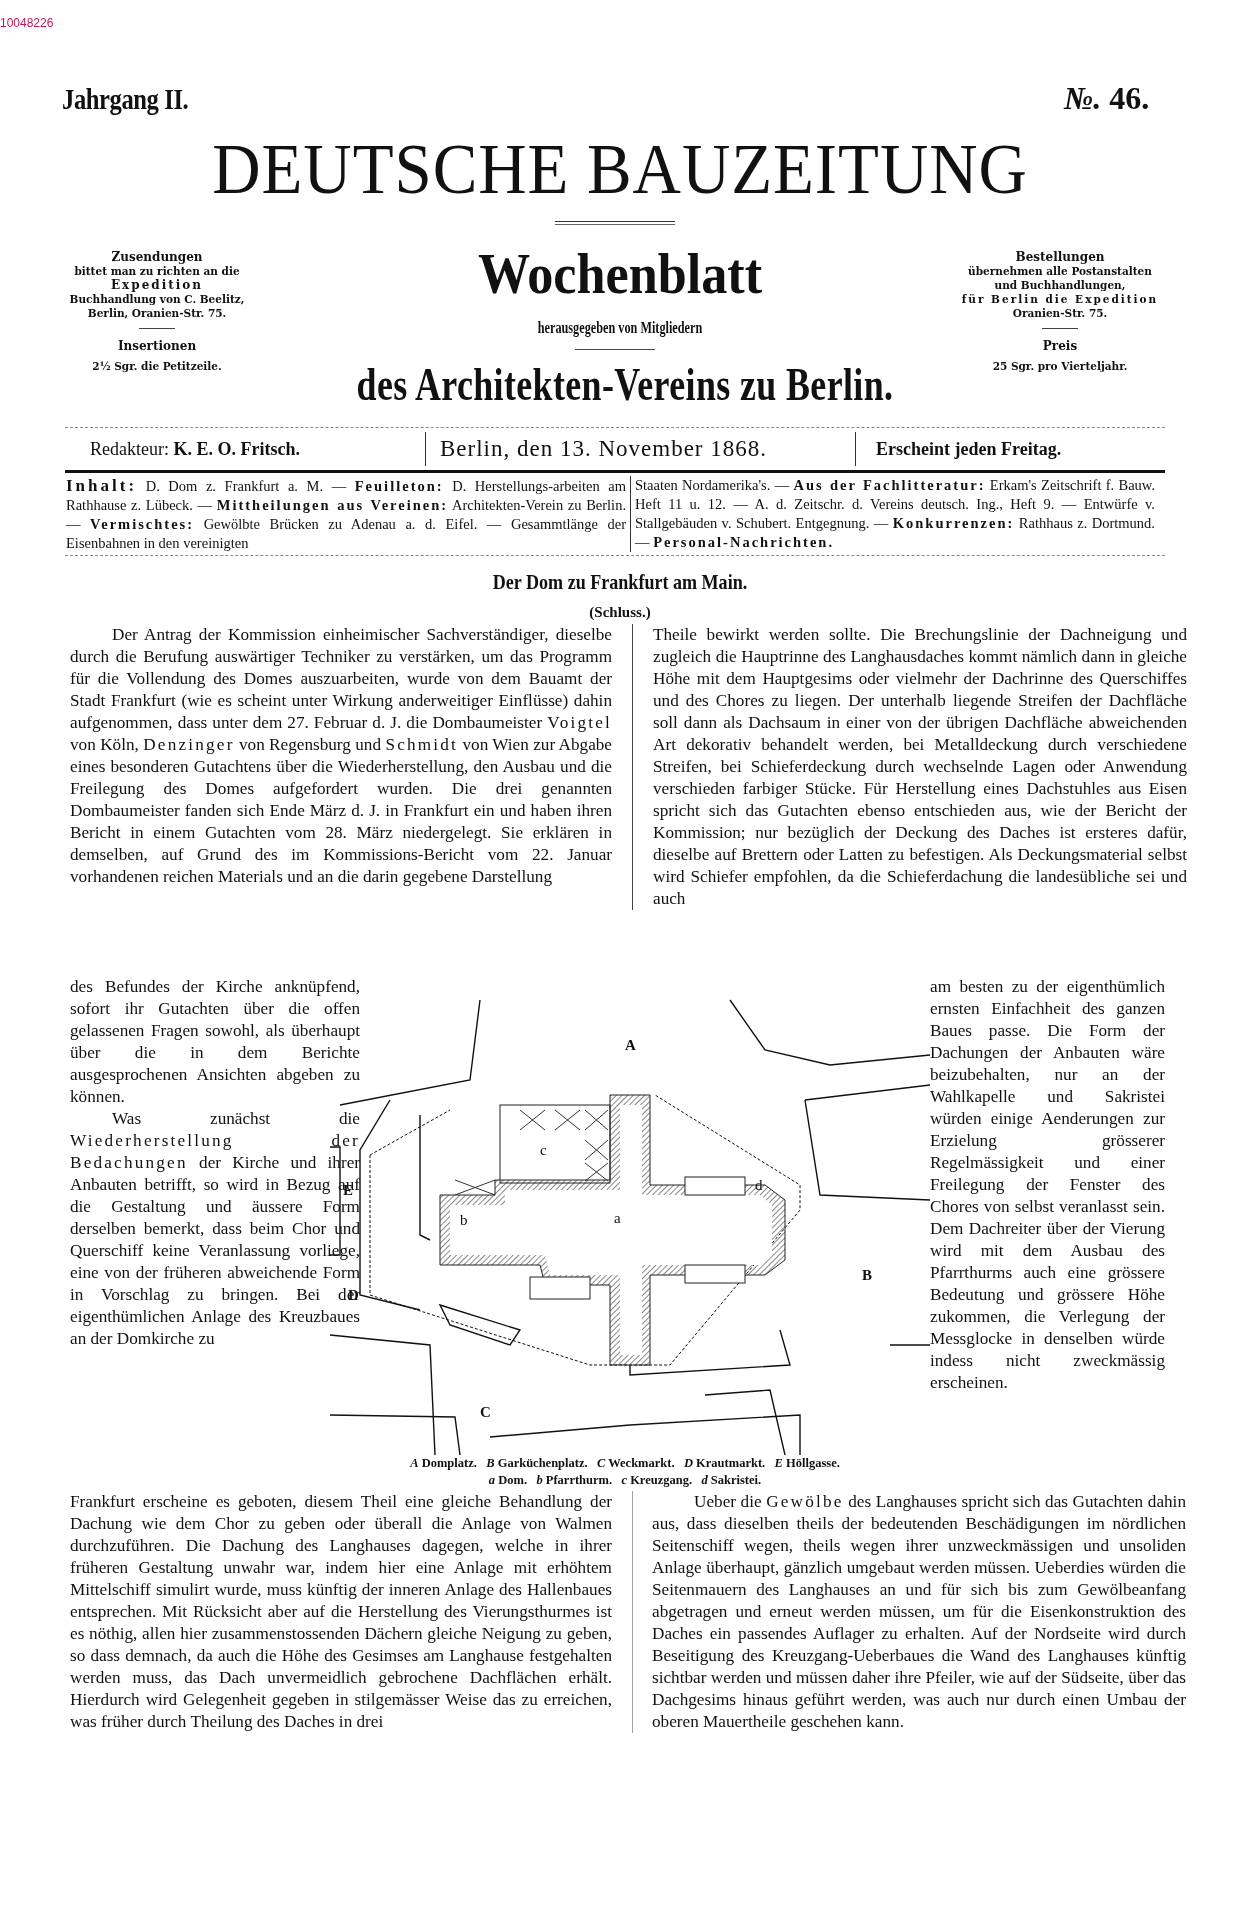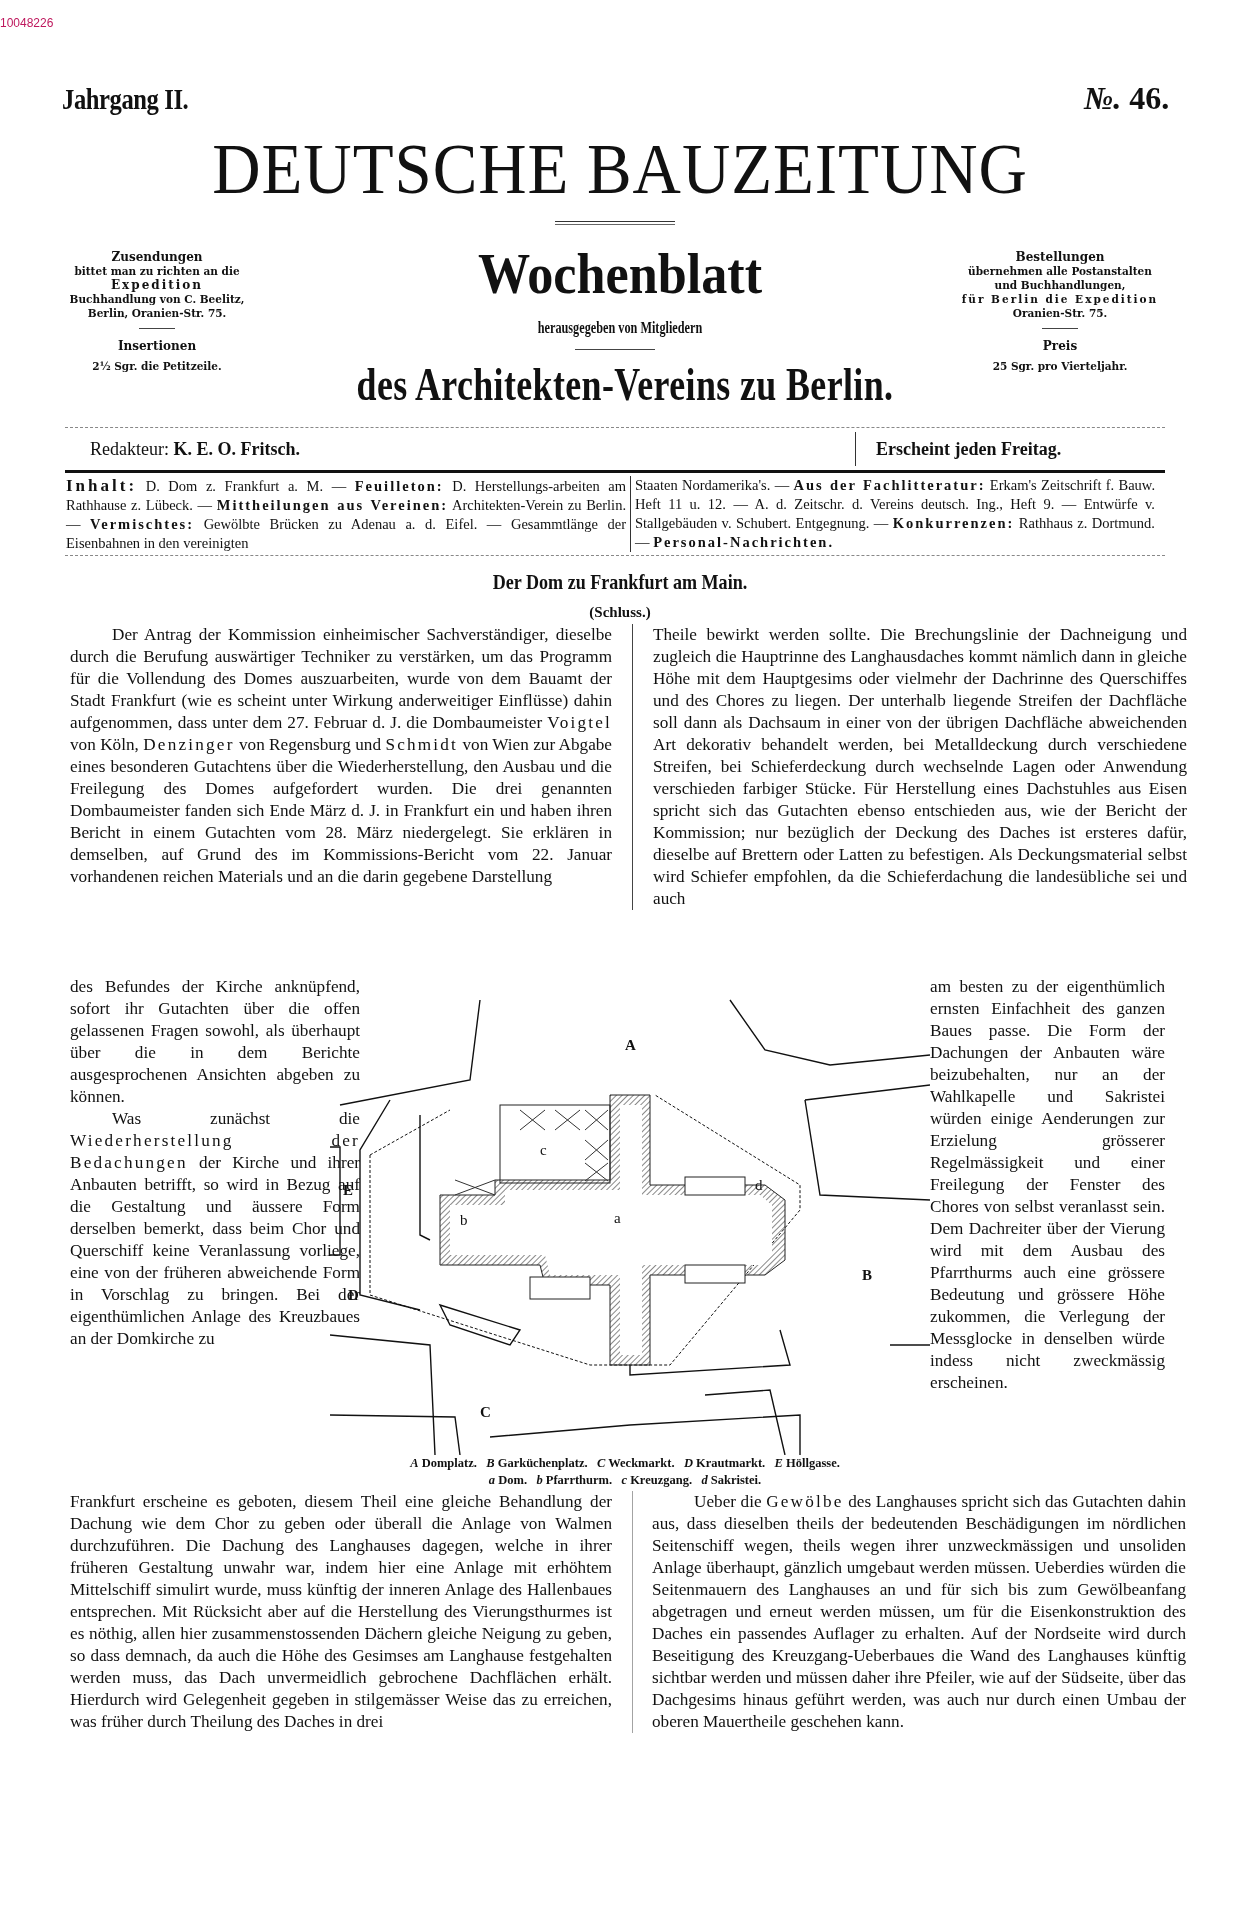--- a/index.html
+++ b/index.html
@@ -1,21 +1,21 @@
 <!DOCTYPE html>
 <html><head>
 <meta charset="utf-8">
 <style>
   html, body { margin: 0; padding: 0; background: #ffffff; }
   body { width: 1236px; height: 1920px; position: relative; overflow: hidden; color: #111; font-family: "Liberation Serif", "DejaVu Serif", serif; }
   .abs { position: absolute; }
   .scan-id { left: 0; top: 16px; font-family: "Liberation Sans", sans-serif; font-size: 12px; color: #be185d; }
 
   .jahrgang { left: 62px; top: 82px; font-size: 30px; font-weight: bold; transform: scaleX(0.82); transform-origin: left; letter-spacing: -0.5px; }
-  .nummer { left: 1064px; top: 80px; font-size: 32px; font-weight: bold; font-style: italic; margin-left: 20px; }
+  .nummer { left: 1064px; top: 80px; font-size: 32px; font-weight: bold; font-style: italic; }
   .nummer .num { font-style: normal; }
   .title { left: 120px; top: 128px; width: 1000px; text-align: center; font-size: 72px; letter-spacing: 1px; transform: scaleX(0.93); transform-origin: center; }
 
   .side-box { font-family: "DejaVu Serif", serif; text-align: center; font-size: 10.5px; line-height: 14px; font-weight: bold; }
   .side-left { left: 62px; top: 250px; width: 190px; }
   .side-right { left: 960px; top: 250px; width: 200px; }
   .side-box .hd { font-size: 12px; }
   .side-box .sp { letter-spacing: 2px; }
   .side-box .dash { width: 36px; height: 1px; background: #444; margin: 8px auto 10px; }
 
@@ -96,20 +96,21 @@
 <div class="abs wochenblatt">Wochenblatt</div>
 <div class="abs herausgegeben">herausgegeben von Mitgliedern</div>
 <div class="abs tiny-dash"></div>
 <div class="abs verein">des Architekten-Vereins zu Berlin.</div>
 
 <div class="abs mastbar">
   <div class="cell redakteur">
     <span>Redakteur:</span>
     <b>K. E. O. Fritsch.</b>
   </div>
+  <div class="cell berlin-date">Berlin, den 13. November 1868.</div>
   <div class="cell erscheint">Erscheint jeden Freitag.</div>
 </div>
 <div class="abs thick-rule"></div>
 
 <div class="abs inhalt inhalt-left">
   <span class="lead">Inhalt:</span><span> D. Dom z. Frankfurt a. M. — </span><span class="sp">Feuilleton:</span><span> D. Herstellungs-arbeiten am Rathhause z. Lübeck. — </span><span class="sp">Mittheilungen aus Vereinen:</span><span> Architekten-Verein zu Berlin. — </span><span class="sp">Vermischtes:</span><span> Gewölbte Brücken zu Adenau a. d. Eifel. — Gesammtlänge der Eisenbahnen in den vereinigten</span>
 </div>
 <div class="abs inhalt inhalt-right">
   <span>Staaten Nordamerika's. — </span><span class="sp">Aus der Fachlitteratur:</span><span> Erkam's Zeitschrift f. Bauw. Heft 11 u. 12. — A. d. Zeitschr. d. Vereins deutsch. Ing., Heft 9. — Entwürfe v. Stallgebäuden v. Schubert. Entgegnung. — </span><span class="sp">Konkurrenzen:</span><span> Rathhaus z. Dortmund. — </span><span class="sp">Personal-Nachrichten.</span>
 </div>

